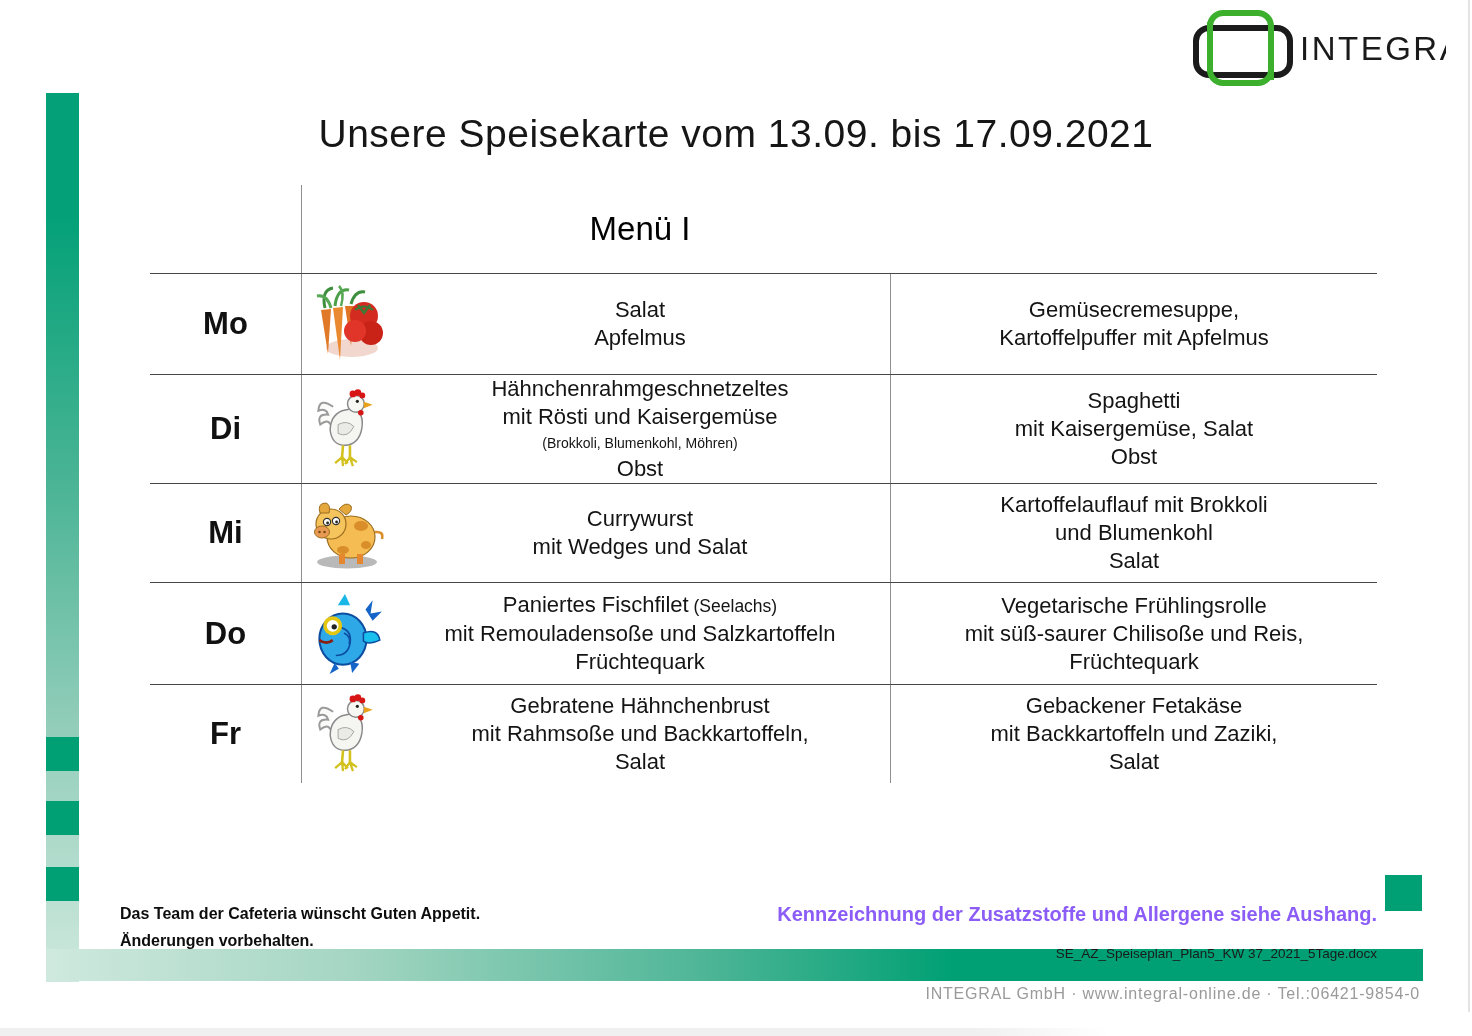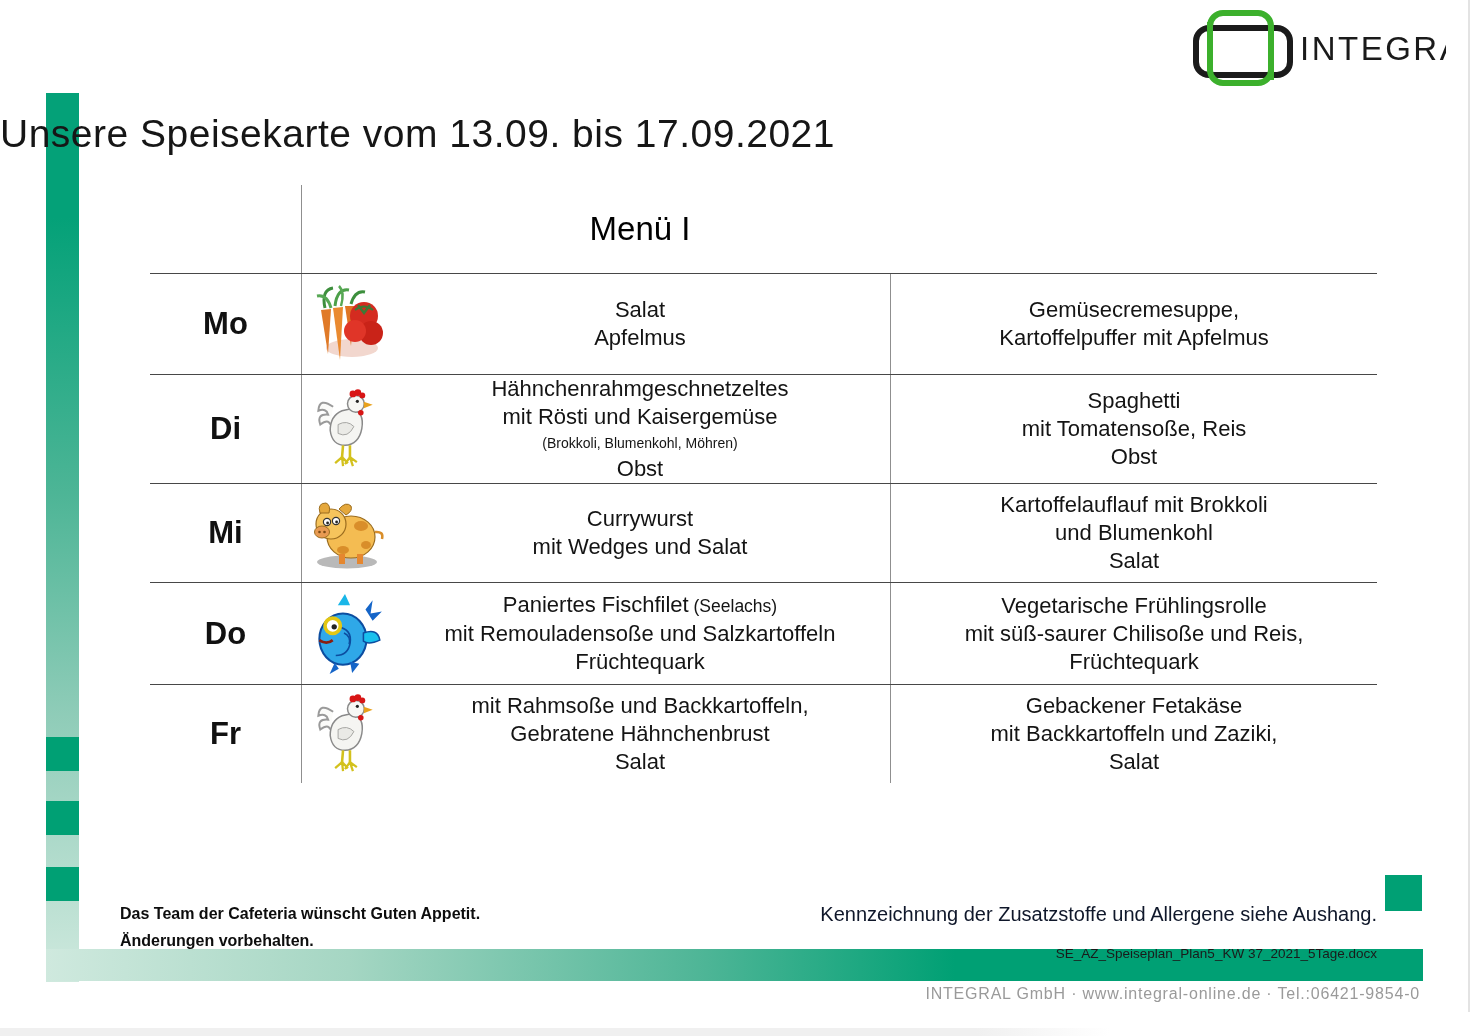--- a/index.html
+++ b/index.html
@@ -28,21 +28,21 @@
   .bottom-strip{
     position:absolute;left:0;top:1028px;width:1110px;height:8px;
     background:linear-gradient(to right,#f0f0f0 0%,#f0f0f0 88%,rgba(240,240,240,0) 100%);
   }
   .right-edge{position:absolute;right:2px;top:0;width:2px;height:1012px;background:#e3e3e3;}
   
   .logo{position:absolute;top:8px;right:26px;width:258px;height:80px;}
   
   .title{
     position:absolute;left:0;right:0;top:112px;
-    text-align:left;font-size:39px;letter-spacing:0.5px;color:#161616;
+    text-align:center;font-size:39px;letter-spacing:0.5px;color:#161616;
   }
   
   .menu-table{position:absolute;left:150px;top:185px;width:1227px;}
   .trow{display:grid;grid-template-columns:152px 88px 500px 487px;}
   .header-row{height:88px;}
   .data-row{border-top:1.6px solid #474747;}
   .r0{min-height:100px;}
   .r1{min-height:108px;}
   .r2{min-height:98px;}
   .r3{min-height:101px;}
@@ -60,21 +60,21 @@
   .food-img{display:block;width:82px;height:84px;}
   .food-img svg{display:block;width:100%;height:100%;}
   
   .footer-left{
     position:absolute;left:120px;top:900px;
     font-size:16px;font-weight:bold;line-height:27px;color:#0d0d0d;
   }
   .footer-right{
     position:absolute;right:95px;top:903px;width:800px;text-align:right;
   }
-  .allergen-note{font-size:20px;font-weight:normal;color:#0f172a;}
+  .allergen-note{font-size:20px;font-weight:bold;color:#8b5cf6;}
   .doc-name{font-size:13.5px;margin-top:20px;color:#1a1a1a;}
   .company-line{
     position:absolute;right:52px;top:985px;
     font-size:16px;letter-spacing:0.8px;color:#9a9a9a;
   }
 </style>
 </head>
 <body>
 
 <div class="page" style="--teal-dark: #04A178; --teal-light: #CFE9DE; --square-green: #00A074;">
@@ -159,21 +159,21 @@
             </span>
           </div>
           <div class="cell">
             <div class="menu-line"><span>Hähnchenrahmgeschnetzeltes</span></div>
             <div class="menu-line"><span>mit Rösti und Kaisergemüse</span></div>
             <div class="menu-line small"><span>(Brokkoli, Blumenkohl, Möhren)</span></div>
             <div class="menu-line"><span>Obst</span></div>
           </div>
           <div class="cell cell-m2">
             <div class="menu-line"><span>Spaghetti</span></div>
-            <div class="menu-line"><span>mit Tomatensoße, Reis</span></div>
+            <div class="menu-line"><span>mit Kaisergemüse, Salat</span></div>
             <div class="menu-line"><span>Obst</span></div>
           </div>
         </div>
         <div class="trow data-row r2">
           <div class="cell cell-day">Mi</div>
           <div class="cell">
             <span class="food-img">
               <svg viewBox="0 0 82 74">
                 <ellipse cx="42" cy="66" rx="30" ry="6.5" fill="#b9b9b9"></ellipse>
                 <ellipse cx="46" cy="41" rx="24" ry="21" fill="#f4bc52" stroke="#9c6d1f" stroke-width="1.2"></ellipse>
@@ -250,22 +250,22 @@
                 <circle cx="51.5" cy="8.5" r="3" fill="#d81515"></circle>
                 <circle cx="50" cy="26" r="2.8" fill="#d81515"></circle>
                 <path d="M53 15 l9 3 l-9 3.4 z" fill="#e8a11c"></path>
                 <circle cx="46.5" cy="14.5" r="1.6" fill="#222"></circle>
                 <path d="M32 59 L31 71 M39 59 L39 71" stroke="#d3c11d" stroke-width="2.6" fill="none"></path>
                 <path d="M31 71 l-7 6 M31 71 l1 9 M31 71 l6 6 M39 71 l-5 7 M39 71 l3 9 M39 71 l7 5" stroke="#d3c11d" stroke-width="2.3" fill="none"></path>
               </svg>
             </span>
           </div>
           <div class="cell">
+            <div class="menu-line"><span>Gebratene Hähnchenbrust</span></div>
             <div class="menu-line"><span>mit Rahmsoße und Backkartoffeln,</span></div>
-            <div class="menu-line"><span>Gebratene Hähnchenbrust</span></div>
             <div class="menu-line"><span>Salat</span></div>
           </div>
           <div class="cell cell-m2">
             <div class="menu-line"><span>Gebackener Fetakäse</span></div>
             <div class="menu-line"><span>mit Backkartoffeln und Zaziki,</span></div>
             <div class="menu-line"><span>Salat</span></div>
           </div>
         </div>
       </div>
   </div>

